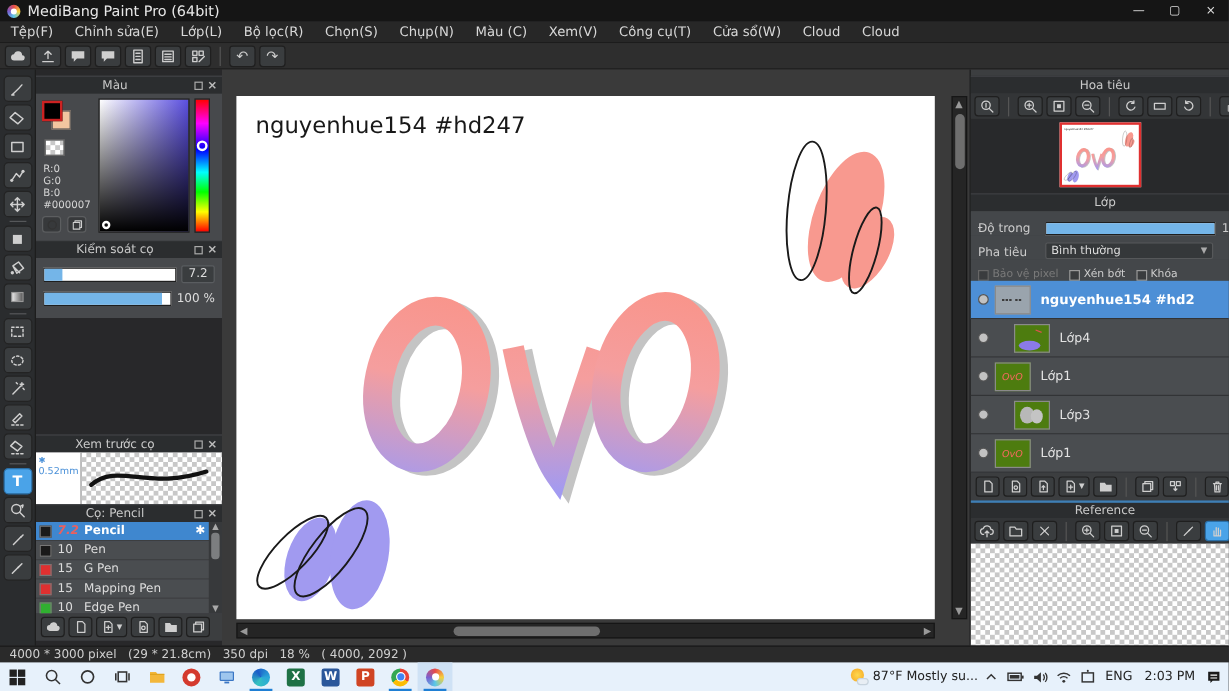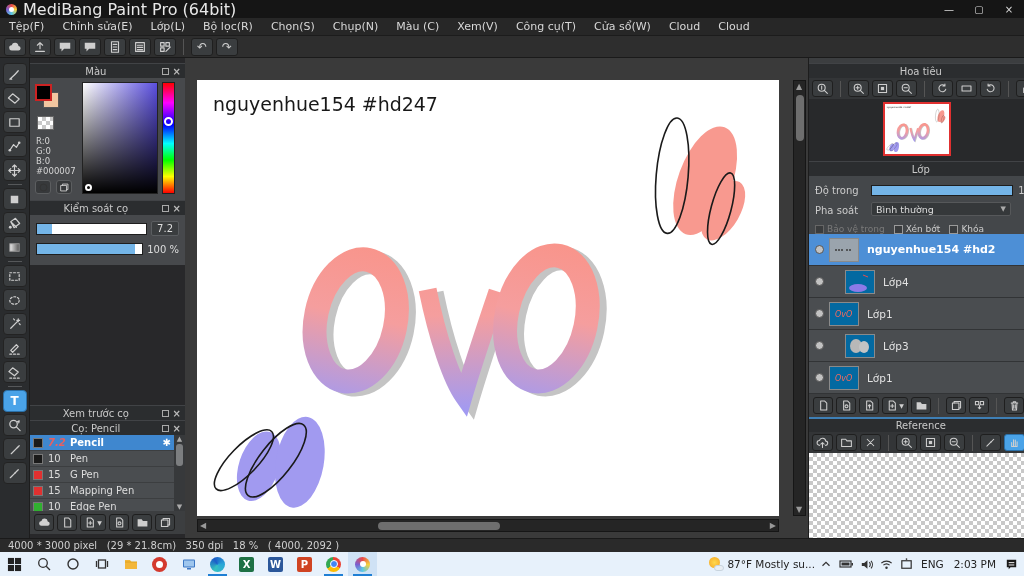--- a/index.html
+++ b/index.html
@@ -3,21 +3,21 @@
 <meta charset="utf-8">
 <style>
   * { box-sizing: border-box; margin: 0; padding: 0; }
   html,body { width:1024px; height:576px; overflow:hidden; }
   body { font-family:"DejaVu Sans", sans-serif; background:#3a3a3a; color:#ddd; }
   #app { position:relative; width:1024px; height:576px; background:#323234; }
   .abs { position:absolute; }
 
   
   #titlebar { left:0; top:0; width:1024px; height:18px; background:#151515; display:flex; align-items:center; }
-  #titlebar .ttl { font-size:16px; color:#e8e8e8; margin-left:6px; }
+  #titlebar .ttl { font-size:12px; color:#e8e8e8; margin-left:6px; }
   .appdot { width:11px; height:11px; border-radius:50%; margin-left:6px;
     background:conic-gradient(#e84a4a,#f5d03c,#59c8e8,#7a5fd0,#e84a4a); position:relative; }
   .appdot::after{ content:""; position:absolute; left:3px; top:3px; width:5px; height:5px; border-radius:50%; background:#fff; }
   .wbtns { margin-left:auto; display:flex; height:18px; }
   .wbtn { width:30px; height:18px; display:flex; align-items:center; justify-content:center; color:#ddd; font-size:10px; }
   #menubar { left:0; top:18px; width:1024px; height:18px; background:#272727; display:flex; align-items:center; border-bottom:1px solid #1c1c1c; }
   #menubar span { font-size:11px; color:#d8d8d8; padding:0 9px; }
   #toolbar { left:0; top:36px; width:1024px; height:22px; background:#2e2e2e; display:flex; align-items:center; gap:3px; padding-left:4px; border-bottom:1px solid #1a1a1a; }
   .tbtn { width:22px; height:18px; background:#3a3d3f; border:1px solid #1f1f1f; border-radius:3px; display:flex; align-items:center; justify-content:center; color:#cfcfcf; font-size:12px; }
   .tsep { width:1px; height:16px; background:#555; margin:0 4px; }
@@ -99,21 +99,21 @@
   .drop { flex:none; width:140px; height:14px; background:#35383a; border:1px solid #56585a; border-radius:2px; display:flex; align-items:center; font-size:9.5px; color:#ddd; padding:0 4px; }
   .drop .dar { margin-left:auto; font-size:7px; color:#aaa; }
   .cb { width:9px; height:9px; border:1px solid #9a9a9a; background:#3a3c3e; display:inline-block; margin-right:3px; flex:none; }
   .cbl { display:flex; align-items:center; font-size:9px; color:#ccc; }
   .cbl.dim { color:#7a7a7a; } .cbl.dim .cb { border-color:#666; }
 
   .layrow { display:flex; align-items:center; height:32px; background:#4a4d50; border-bottom:1px solid #323436; position:relative; padding-right:12px; }
   .layrow.sel { background:#4d8fd6; }
   .vis { width:20px; flex:none; display:flex; justify-content:center; }
   .vis i { width:9px; height:9px; border-radius:50%; background:#c2c2c2; border:1px solid #555; }
-  .lthumb { width:30px; height:24px; border:1px solid #8a8a8a; background:#0369a1; flex:none; margin-right:8px; position:relative; overflow:hidden; }
+  .lthumb { width:30px; height:24px; border:1px solid #8a8a8a; background:#4d7c0f; flex:none; margin-right:8px; position:relative; overflow:hidden; }
   .lname { font-size:10.5px; color:#e2e2e2; white-space:nowrap; overflow:hidden; }
   .layrow.sel .lname { color:#fff; font-weight:bold; font-size:11px; }
   .lgear { position:absolute; right:14px; color:#fff; font-size:13px; }
   .ind { margin-left:16px; }
   #laylist { position:relative; }
   #layscroll { position:absolute; right:0; top:0; bottom:0; width:12px; background:#3a3c3e; display:flex; flex-direction:column; align-items:center; font-size:7px; color:#bbb; }
   #layscroll .hdl { width:8px; height:150px; background:#8a8c8e; border-radius:4px; }
 
   
   #statusbar { left:0; top:538px; width:1024px; height:14px; background:#2a2a2a; display:flex; align-items:center; border-top:1px solid #1a1a1a; }
@@ -561,20 +561,30 @@
         </div>
       </div>
 
       <div style="flex:1"></div>
 
       <div class="hdr">
         <span class="t">Xem trước cọ</span>
         <span class="pop"></span>
         <span class="x">×</span>
       </div>
+      <div class="pbody" style="height:43px; display:flex">
+        <div style="width:38px; background:#fff; border-right:1px solid #999; font-size:8px; color:#4a90d8; padding:2px">
+          <span style="font-size:7px">✱ </span><span>0.52mm</span>
+        </div>
+        <div class="checker" style="flex:1; position:relative">
+          <svg class="ic" width="114" height="41" viewBox="0 0 114 41">
+              <path d="M8,27 C30,8 55,32 104,16" fill="none" stroke="#111" stroke-width="3.5" stroke-linecap="round"></path>
+            </svg>
+        </div>
+      </div>
 
       <div class="hdr">
         <span class="t">Cọ: Pencil</span>
         <span class="pop"></span>
         <span class="x">×</span>
       </div>
       <div class="pbody" style="height:76px; overflow:hidden">
         <div class="brow sel">
           <span class="bsw" style="background:#1a1a1a"></span>
           <span class="bsz red">7.2</span>
@@ -723,30 +733,30 @@
         <span class="x">×</span>
       </div>
       <div class="lrow">
         <span style="width:56px">Độ trong</span>
         <div class="slider" style="flex:1; height:11px">
             <span class="fill" style="width:100%"></span>
           </div>
         <span style="margin-left:5px">100 %</span>
       </div>
       <div class="lrow">
-        <span style="width:56px">Pha soát</span>
+        <span style="width:56px">Pha tiêu</span>
         <div class="drop">
           <span>Bình thường</span>
             <span class="dar">▼</span>
         </div>
       </div>
       <div class="lrow" style="height:18px; gap:9px">
         <span class="cbl dim">
             <span class="cb"></span>
-            <span>Bảo vệ trong</span>
+            <span>Bảo vệ pixel</span>
           </span>
         <span class="cbl">
             <span class="cb"></span>
             <span>Xén bớt</span>
           </span>
         <span class="cbl">
             <span class="cb"></span>
             <span>Khóa</span>
           </span>
       </div>

